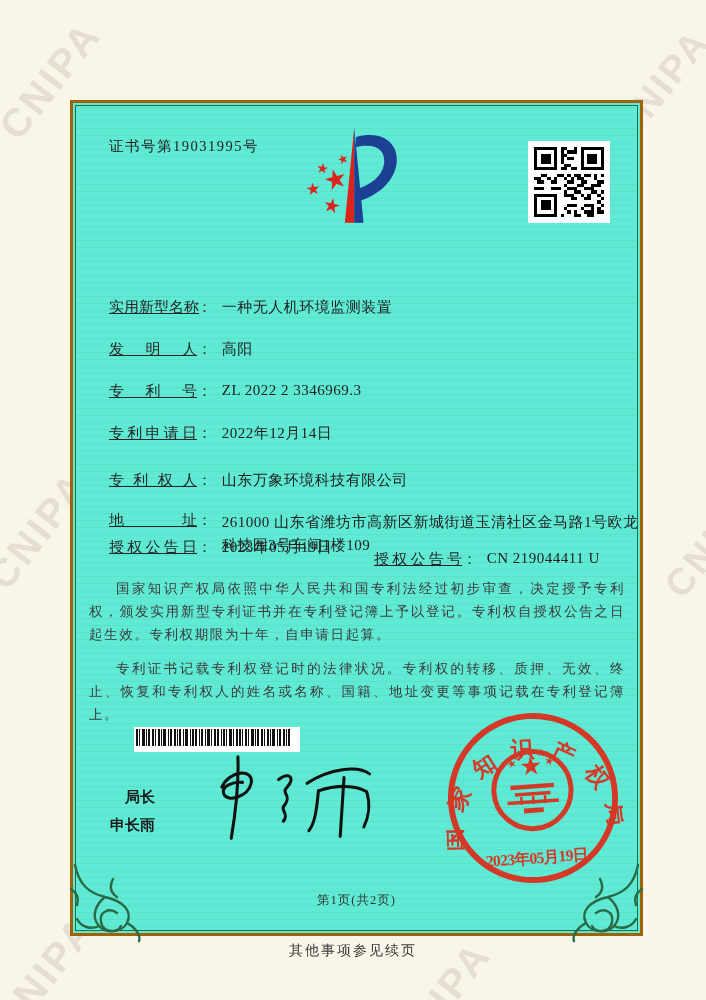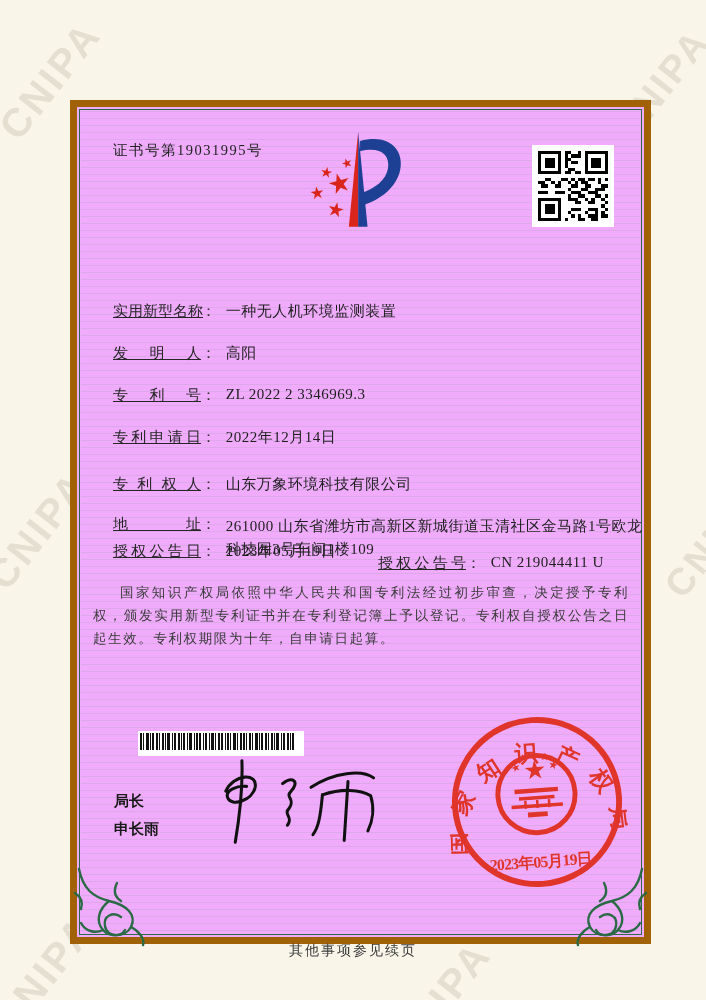--- a/index.html
+++ b/index.html
@@ -10,21 +10,21 @@
   }
   
   .wm{
     position:absolute;font-family:"Liberation Sans","DejaVu Sans",sans-serif;
     font-weight:bold;color:rgba(178,172,152,0.30);letter-spacing:3px;
     transform:rotate(-52deg);pointer-events:none;white-space:nowrap;
   }
   
   .frame{
     position:absolute;left:70px;top:100px;width:567px;height:830px;
-    border:7px solid #a16207;background:#f0abfc;
+    border:3px solid #a16207;background:#5eead4;
   }
   .frame::before{
     content:"";position:absolute;left:2px;top:2px;right:2px;bottom:2px;
     border:1px solid #2a6b45;pointer-events:none;
   }
   .guilloche{
     position:absolute;left:4px;top:4px;right:4px;bottom:4px;
     background:repeating-linear-gradient(180deg,
       rgba(96,150,112,0.13) 0 1px, rgba(96,150,112,0) 1px 7px);
     pointer-events:none;
@@ -52,21 +52,21 @@
   .frow.pair2{left:265px;}
   .body-text{
     position:absolute;left:16px;top:474px;width:536px;
     font-size:13.5px;line-height:1.72;letter-spacing:1.6px;color:#3b3b3b;text-align:justify;
   }
   .body-text p{margin:0 0 10px 0;text-indent:2em;}
   .barcode{position:absolute;left:61px;top:624px;width:162px;height:21px;background:#fff;padding:2px 2px;}
   .officer{
     position:absolute;left:37px;top:680px;
     font-family:"Liberation Sans","DejaVu Sans",sans-serif;font-weight:bold;
-    font-size:15px;color:#1a1a1a;line-height:28px;
+    font-size:15px;color:#1a1a1a;line-height:28px;text-align:right;
   }
   .signature{position:absolute;left:122px;top:650px;width:190px;height:90px;}
   .seal{position:absolute;left:371px;top:606px;width:178px;height:178px;transform:rotate(-4deg);opacity:0.92;}
   .page-num{position:absolute;left:0;top:789px;width:100%;text-align:center;font-size:12.5px;letter-spacing:1px;color:#333;}
   .footer-note{
     position:absolute;left:0;top:942px;width:100%;text-align:center;
     font-size:14px;letter-spacing:2px;color:#3a3a3a;
   }
 </style>
 </head>
@@ -278,20 +278,21 @@
         <span class="f-value">2023年05月19日</span>
       </div>
       <div class="frow pair2" style="top:252px;">
         <span class="f-label">授权公告号</span><span class="f-colon">：</span>
         <span class="f-value">CN 219044411 U</span>
       </div>
     </div>
 
     <div class="body-text">
       <p>国家知识产权局依照中华人民共和国专利法经过初步审查，决定授予专利权，颁发实用新型专利证书并在专利登记簿上予以登记。专利权自授权公告之日起生效。专利权期限为十年，自申请日起算。</p>
+      <p>专利证书记载专利权登记时的法律状况。专利权的转移、质押、无效、终止、恢复和专利权人的姓名或名称、国籍、地址变更等事项记载在专利登记簿上。</p>
     </div>
 
     <div class="barcode">
       <svg id="bars" width="158" height="17">
           <rect x="0" y="0" width="2" height="17" fill="#111"></rect>
           <rect x="3" y="0" width="1" height="17" fill="#111"></rect>
           <rect x="6" y="0" width="3" height="17" fill="#111"></rect>
           <rect x="10" y="0" width="1" height="17" fill="#111"></rect>
           <rect x="12" y="0" width="2" height="17" fill="#111"></rect>
           <rect x="16" y="0" width="2" height="17" fill="#111"></rect>
@@ -379,16 +380,17 @@
         <rect x="72" y="84" width="36" height="3.5"></rect>
         <rect x="64" y="92" width="52" height="3.5"></rect>
         <rect x="77" y="88" width="2.5" height="8"></rect>
         <rect x="89" y="88" width="2.5" height="8"></rect>
         <rect x="101" y="88" width="2.5" height="8"></rect>
         <rect x="80" y="100" width="20" height="5"></rect>
       </g>
       <text x="90" y="156" fill="#df2b1a" font-size="16" font-weight="bold" text-anchor="middle" textLength="104" font-family="'Liberation Serif',serif">2023年05月19日</text>
     </svg>
 
+    <div class="page-num">第1页(共2页)</div>
   </div>
 
   <div class="footer-note">其他事项参见续页</div>
 </div>
 
 </body></html>

